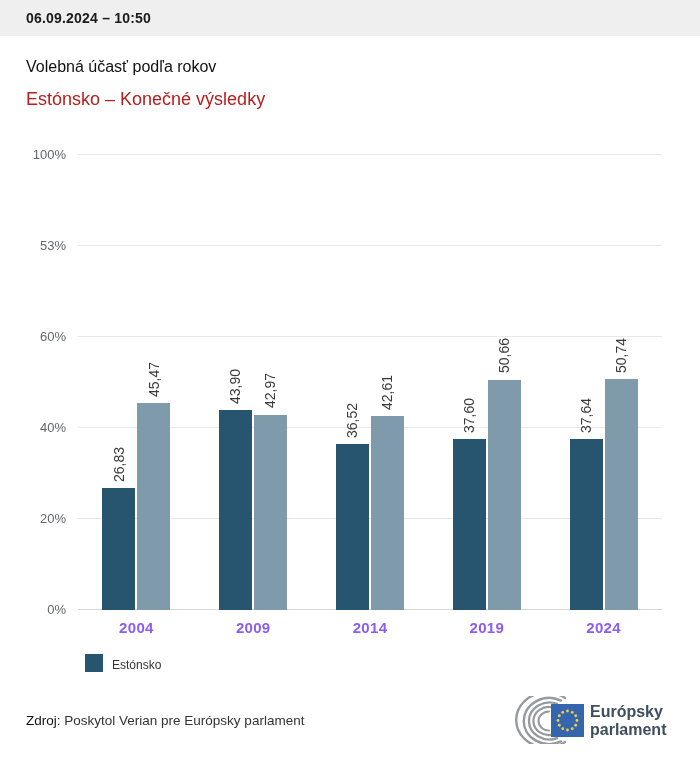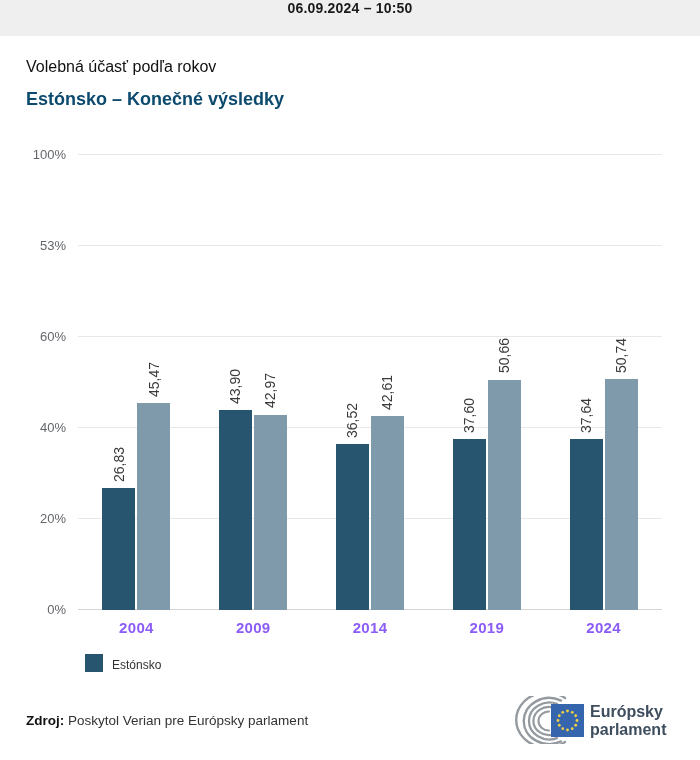--- a/index.html
+++ b/index.html
@@ -12,29 +12,28 @@
     color: #1a1a1a;
   }
   
   .topbar {
     height: 36px;
     background: #efeff0;
     display: flex;
     align-items: center;
     justify-content: space-between;
     padding: 0 26px;
-    flex-direction: column;
   }
   .topbar-date { font-size: 14px; font-weight: 700; color: #1a1a1a; letter-spacing: .2px; }
   .topbar-tz   { font-size: 14px; font-weight: 400; color: #3c3c3c; }
 
   
   .title-block { margin: 21px 26px 0 26px; }
   .page-title  { font-size: 16px; font-weight: 400; color: #111; margin: 0; line-height: 19px; }
-  .page-subtitle { font-size: 18px; font-weight: 700; color: #0c4a6e; margin: 12px 0 8px 0; line-height: 22px; }
+  .page-subtitle { font-size: 18px; font-weight: 400; color: #b91c1c; margin: 12px 0 8px 0; line-height: 22px; }
 
   
   .chart-section { position: relative; height: 512px; margin-top: 18px; }
   .plot-area {
     position: absolute;
     left: 78px; top: 27px;
     width: 584px; height: 455px;
   }
   .gridline { position: absolute; left: 0; right: 0; height: 1px; background: #e8e8e8; }
   .gridline.baseline { background: #d6d6d6; }
@@ -63,21 +62,21 @@
   .legend { display: flex; align-items: center; gap: 24px; margin: 14px 0 0 85px; }
   .legend-item { display: flex; align-items: flex-end; gap: 9px; font-size: 12px; color: #333; }
   .legend-swatch { width: 18px; height: 18px; flex: 0 0 auto; }
 
   
   .footer {
     display: flex; align-items: center; justify-content: space-between;
     padding: 0 30px 0 26px; margin-top: 24px;
   }
   .source { font-size: 13.5px; color: #333; }
-  .source .source-label { font-weight: 700; color: #111; }
+  .source .source-label { font-weight: 400; color: #111; }
   .ep-logo { display: block; }
 </style>
 </head>
 <body>
 
 <div class="topbar">
   <span class="topbar-date">06.09.2024 – 10:50</span>
 </div>
 
 <div class="title-block">

